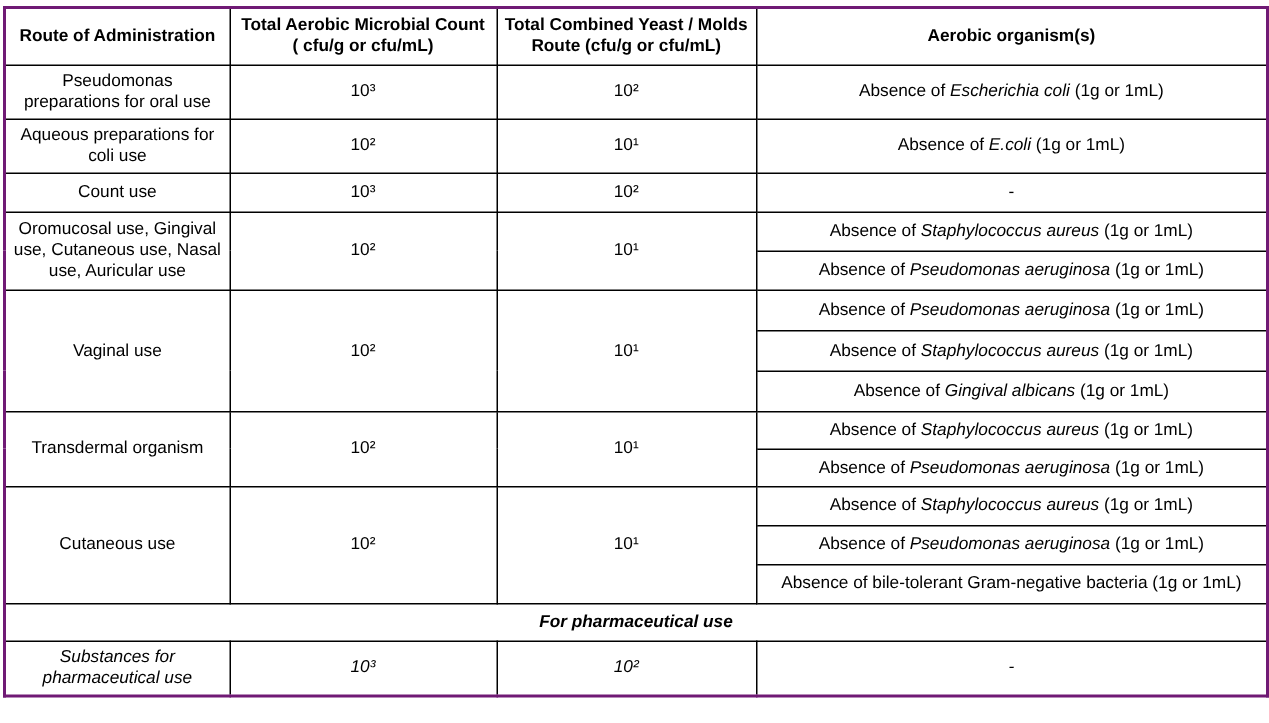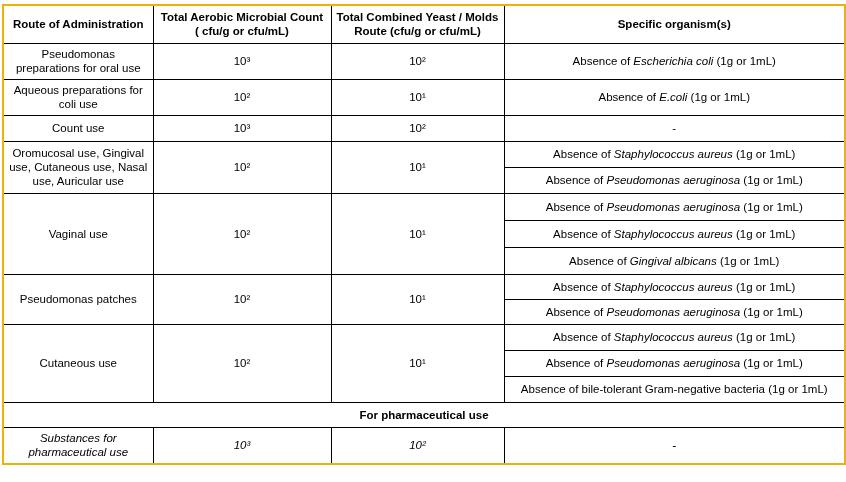--- a/index.html
+++ b/index.html
@@ -12,21 +12,21 @@
     height: 482px;
     box-sizing: border-box;
     padding: 4px 2px;
     font-family: "Liberation Sans", sans-serif;
     color: #000000;
   }
   table.limits {
     border-collapse: collapse;
     table-layout: fixed;
     width: 842px;
-    border: 2px solid #eab308;
+    border: 2px solid #701a75;
     padding-left: 45px;
   }
   table.limits th,
   table.limits td {
     border: 1px solid #000000;
     text-align: center;
     vertical-align: middle;
     font-size: 11.5px;
     line-height: 14px;
     padding: 2px 4px;
@@ -40,20 +40,21 @@
   tr.h-hdr  { height: 38px; }
   tr.r-tall { height: 36px; }
   tr.r-med  { height: 26px; }
   tr.sub26  { height: 26px; }
   tr.sub27  { height: 27px; }
   tr.sub25  { height: 25px; }
   tr.r-sec  { height: 25px; }
   tr.r-foot { height: 37px; font-style: italic; }
   td.section-cell {
     font-weight: bold;
+    font-style: italic;
   }
   td.org i { font-style: italic; }
 </style>
 </head>
 <body>
 
 <table class="limits">
   <colgroup>
     <col style="width:150px">
     <col style="width:178px">
@@ -67,21 +68,21 @@
       </th>
       <th>
         <span class="hl">Total Aerobic Microbial Count</span>
         <span class="hl">( cfu/g or cfu/mL)</span>
       </th>
       <th>
         <span class="hl">Total Combined Yeast / Molds</span>
         <span class="hl">Route (cfu/g or cfu/mL)</span>
       </th>
       <th>
-        <span class="hl">Specific organism(s)</span>
+        <span class="hl">Aerobic organism(s)</span>
       </th>
     </tr>
   </thead>
   <tbody>
 
     <tr class="r-tall">
       <td>Pseudomonas preparations for oral use</td>
       <td>10³</td>
       <td>10²</td>
       <td class="org"><span>Absence of </span><i>Escherichia coli</i><span> (1g or 1mL)</span></td>
@@ -118,21 +119,21 @@
       <td class="org"><span>Absence of </span><i>Pseudomonas aeruginosa</i><span> (1g or 1mL)</span></td>
     </tr>
     <tr class="sub27">
       <td class="org"><span>Absence of </span><i>Staphylococcus aureus</i><span> (1g or 1mL)</span></td>
     </tr>
     <tr class="sub27">
       <td class="org"><span>Absence of </span><i>Gingival albicans</i><span> (1g or 1mL)</span></td>
     </tr>
 
     <tr class="sub25">
-      <td rowspan="2">Pseudomonas patches</td>
+      <td rowspan="2">Transdermal organism</td>
       <td rowspan="2">10²</td>
       <td rowspan="2">10¹</td>
       <td class="org"><span>Absence of </span><i>Staphylococcus aureus</i><span> (1g or 1mL)</span></td>
     </tr>
     <tr class="sub25">
       <td class="org"><span>Absence of </span><i>Pseudomonas aeruginosa</i><span> (1g or 1mL)</span></td>
     </tr>
 
     <tr class="sub26">
       <td rowspan="3">Cutaneous use</td>

